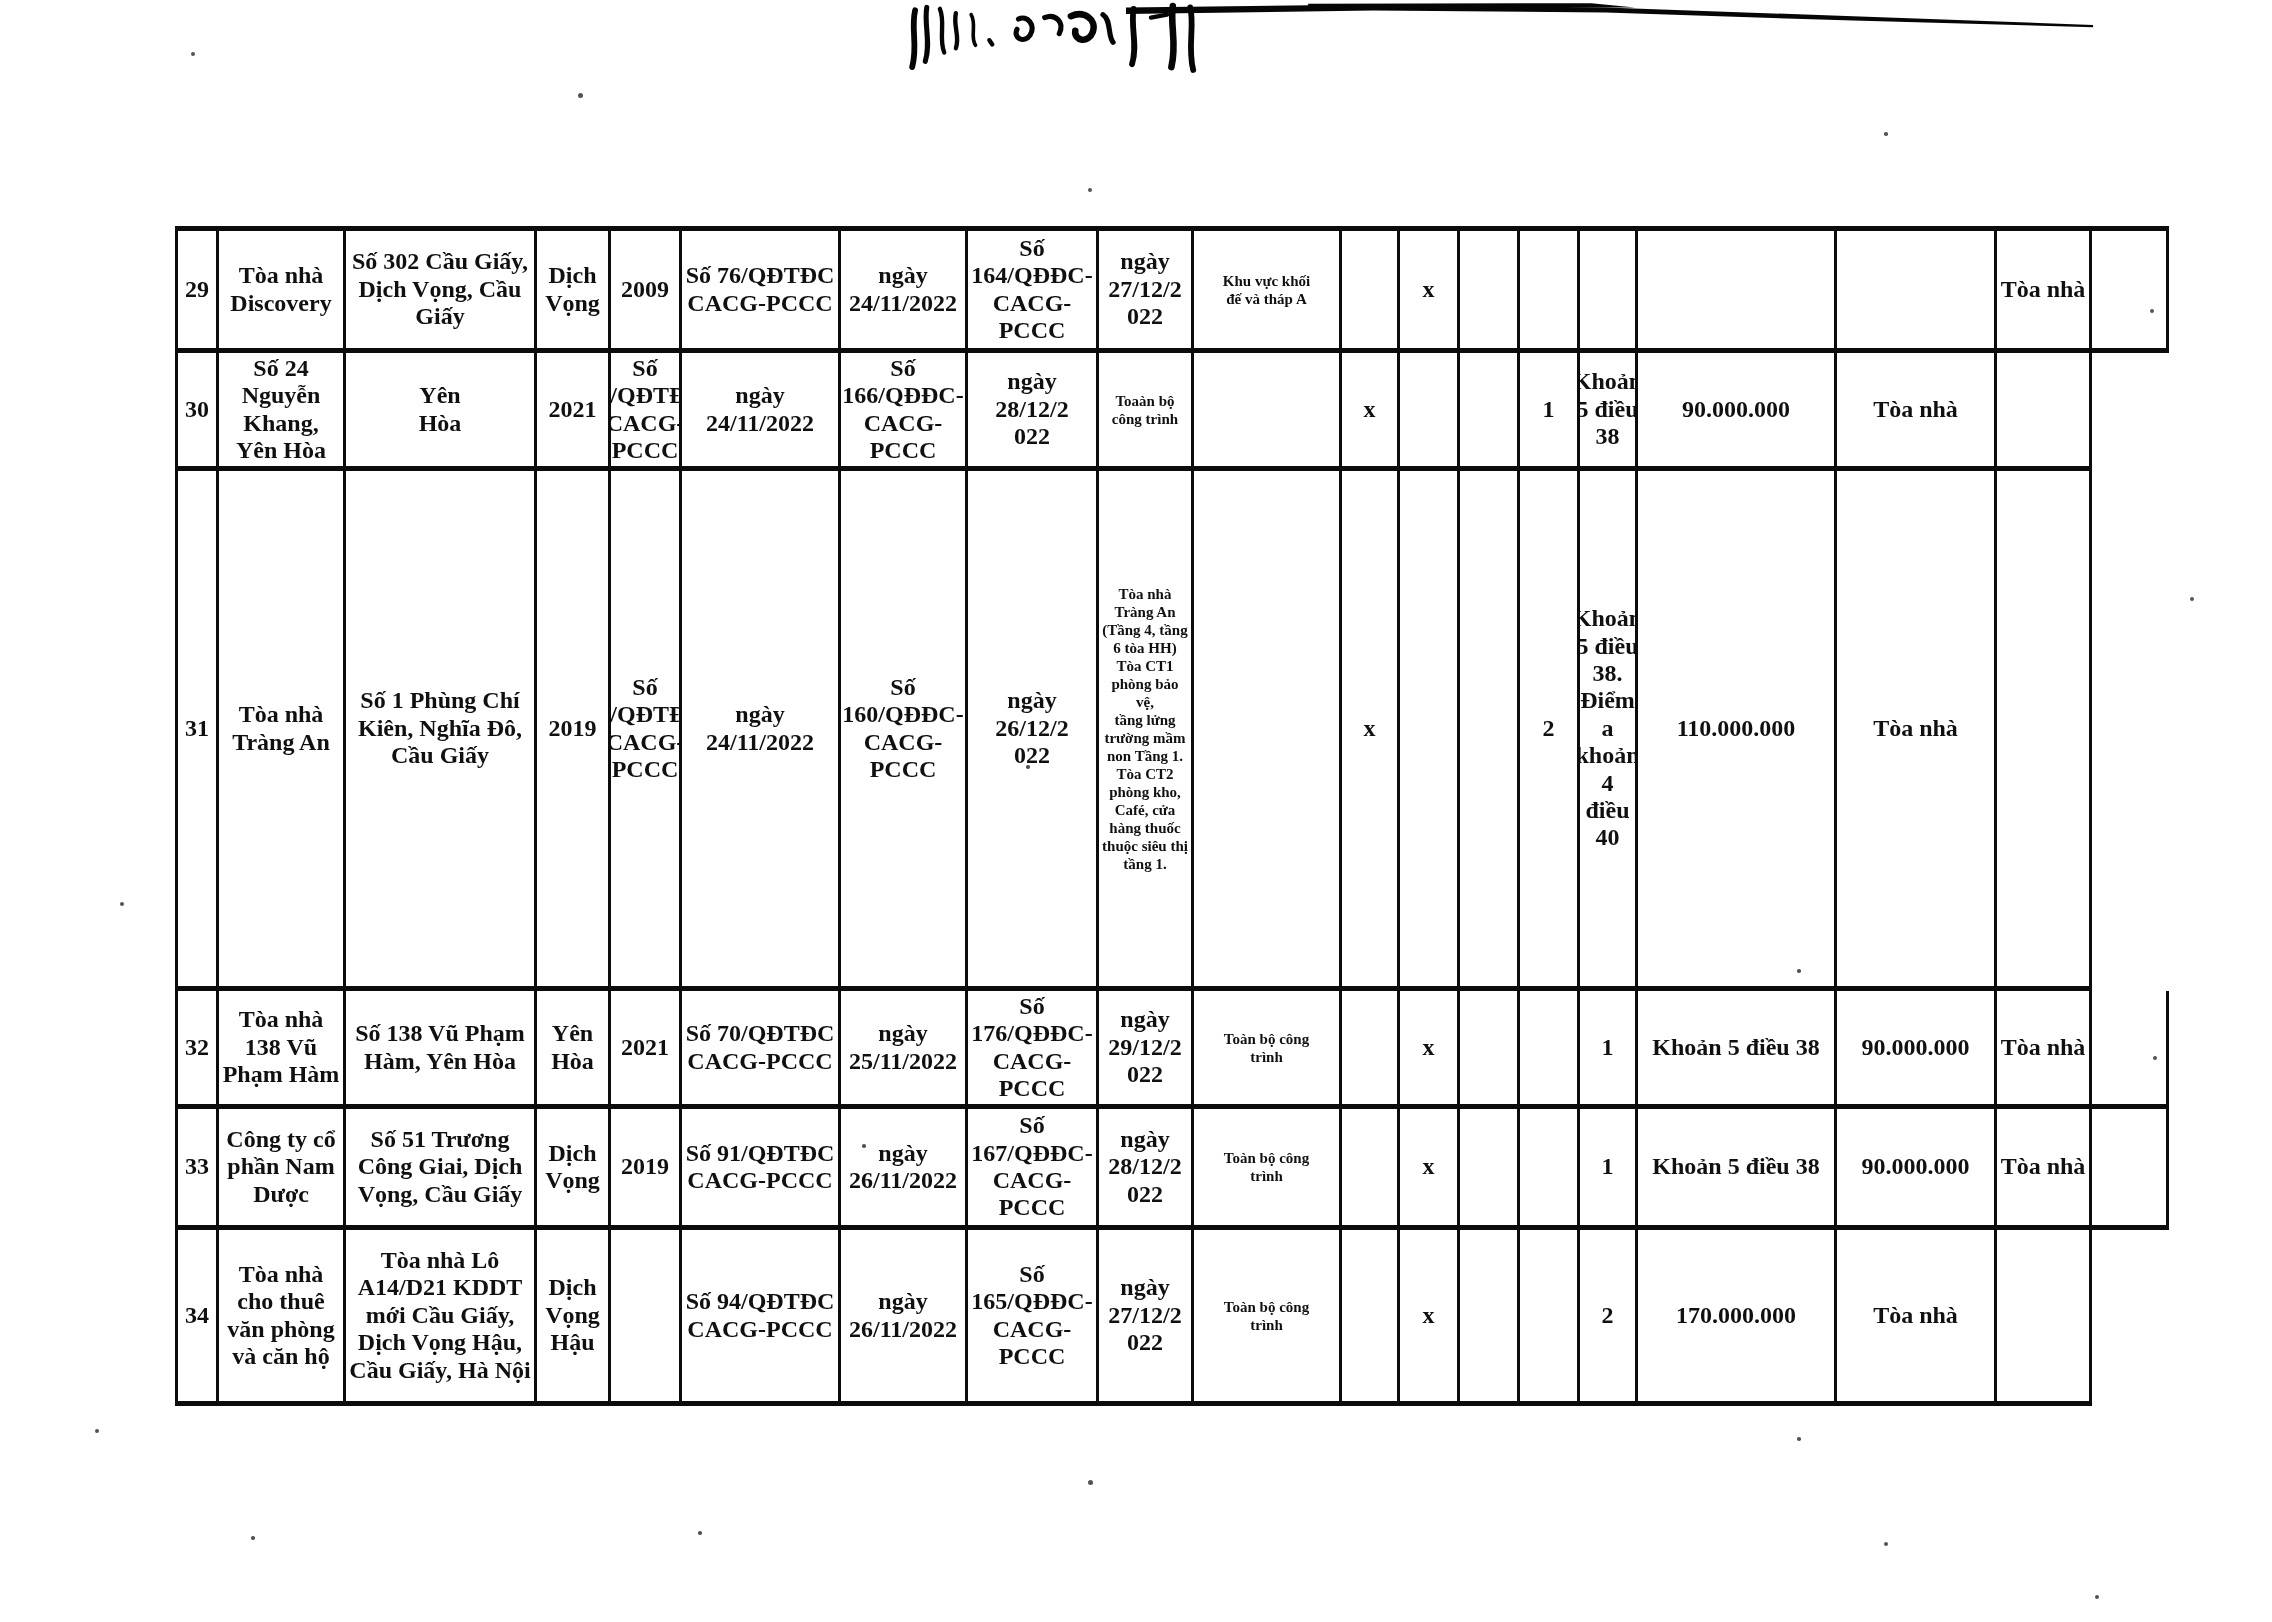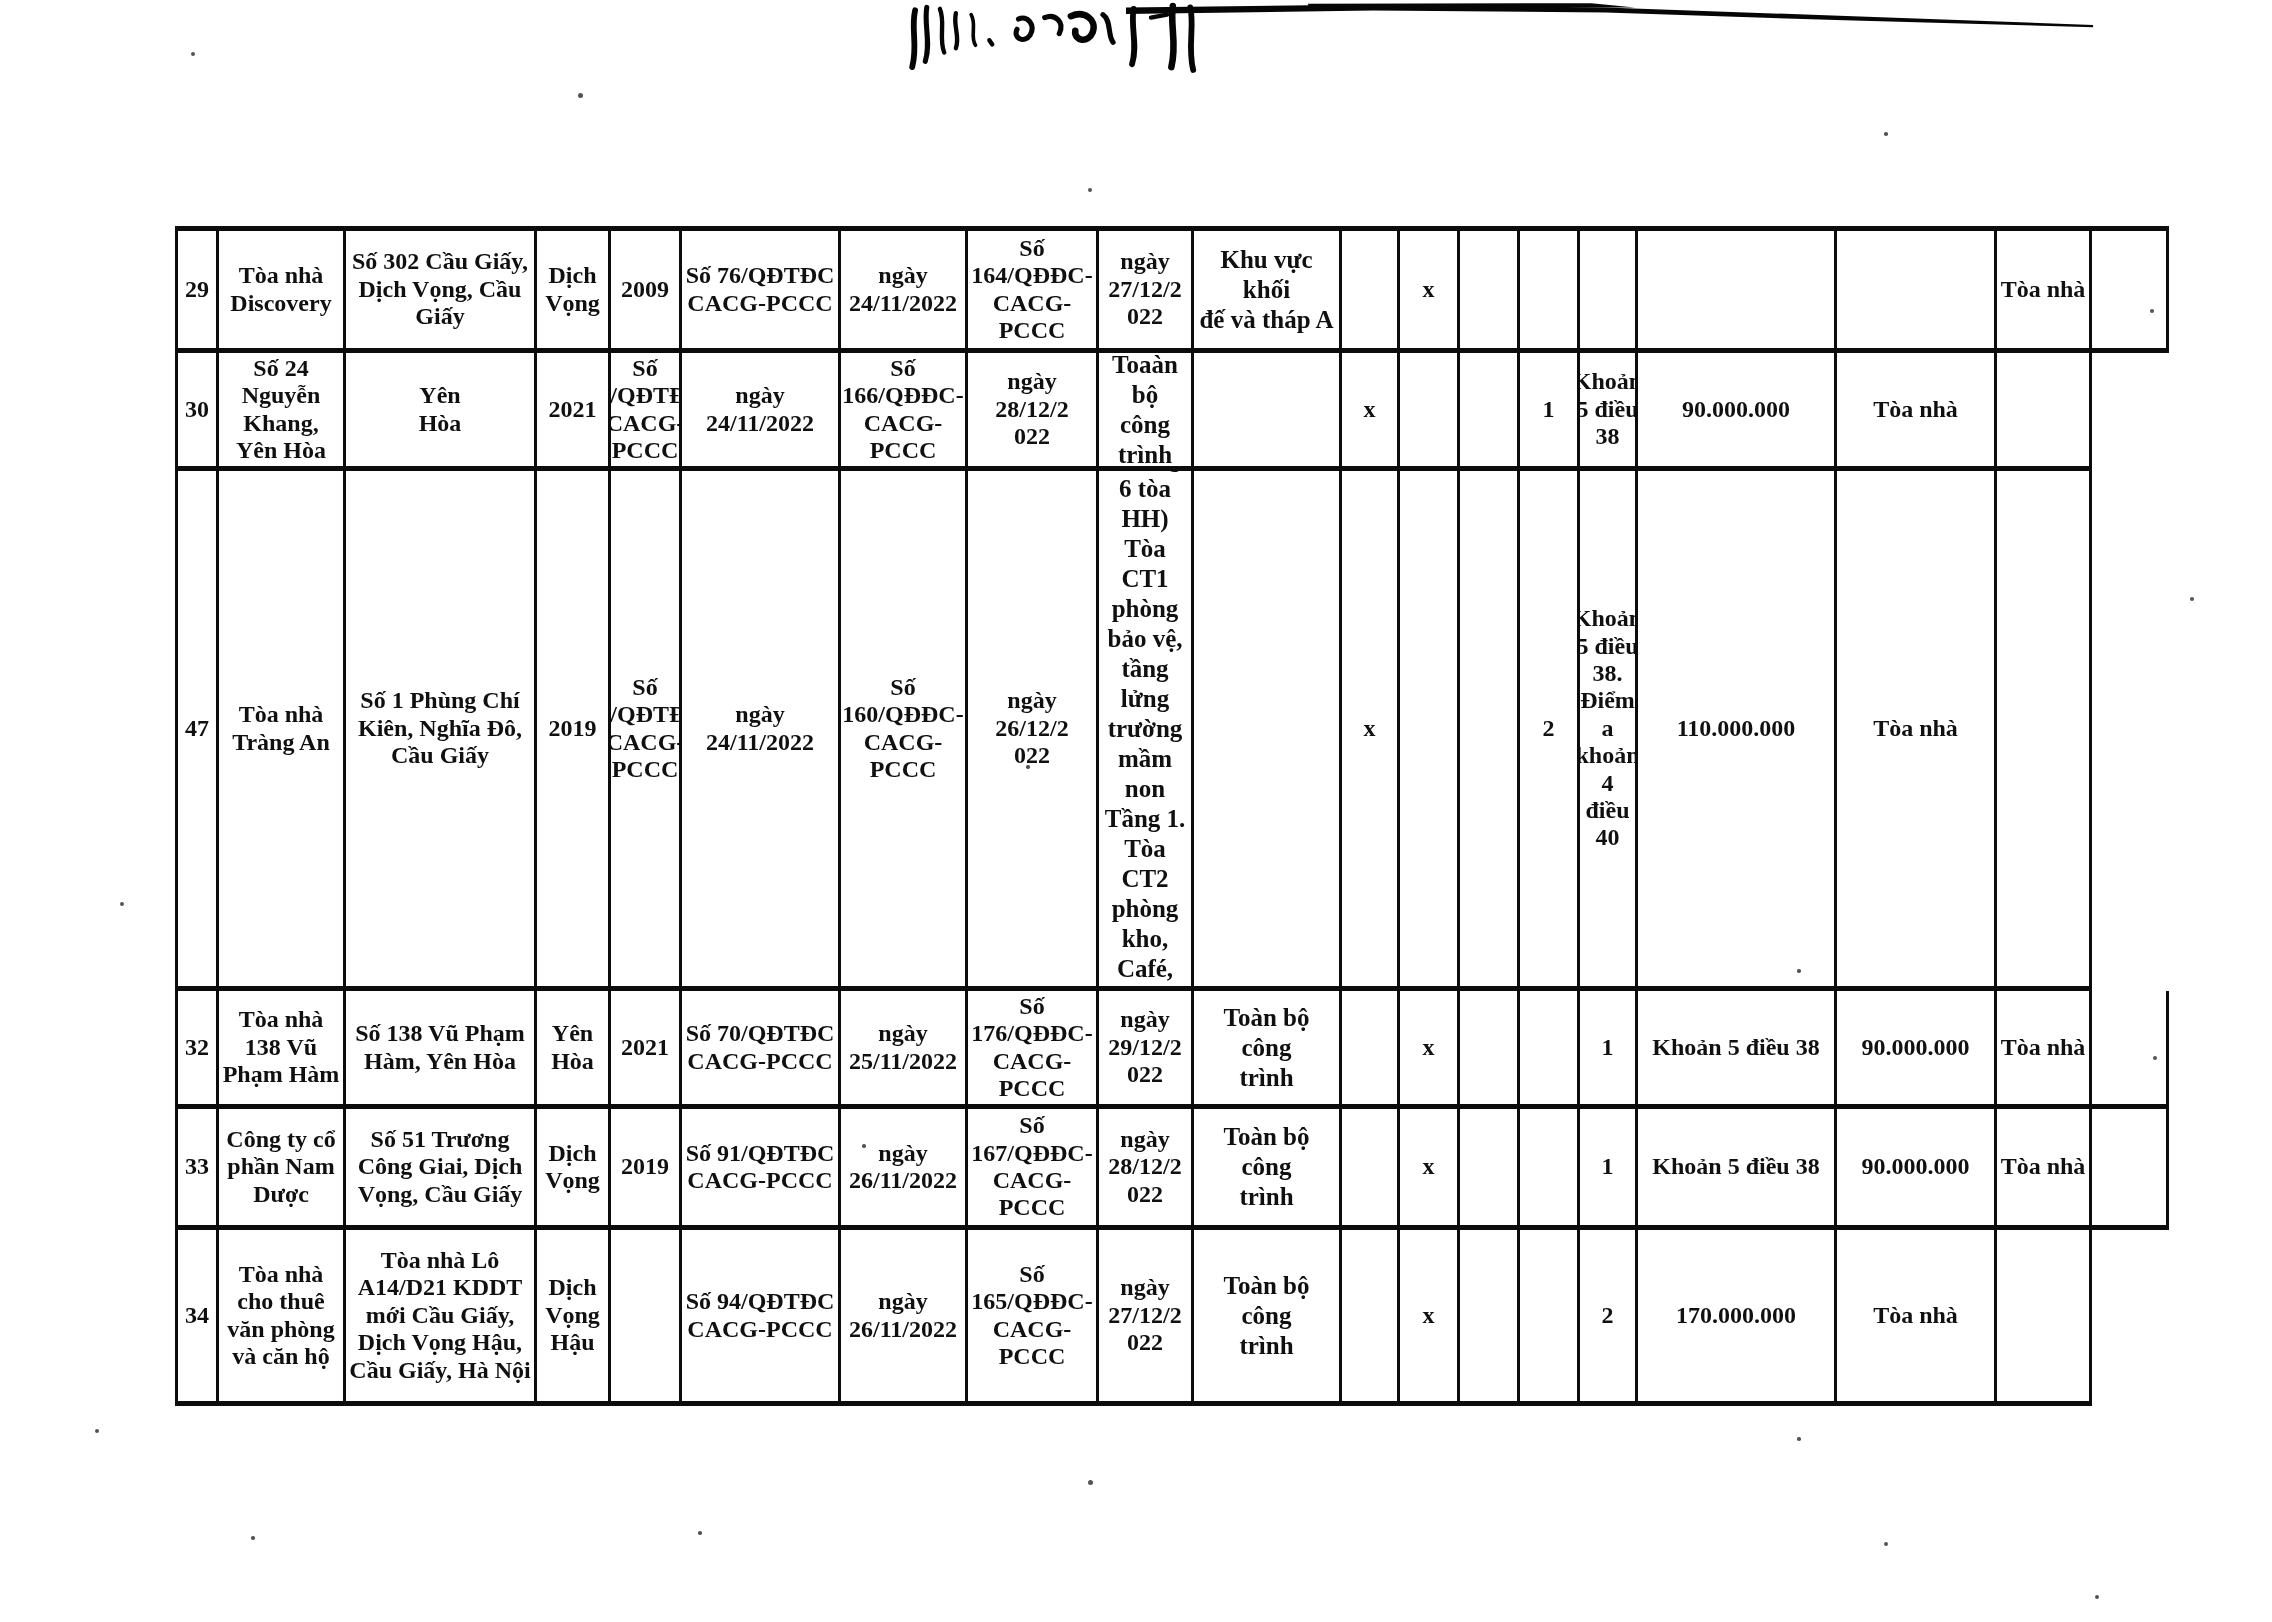--- a/index.html
+++ b/index.html
@@ -27,21 +27,21 @@
     border-right:3.6px solid #0c0c0c;
     border-bottom:5.1px solid #0c0c0c;
     display:flex;align-items:center;justify-content:center;
     text-align:center;
     white-space:pre-line;
     font-size:24px;line-height:1.14;
     font-weight:bold;
     padding:2.2px 2.2px;
     overflow:hidden;
   }
-  .cell.scope{font-size:25px;line-height:1.2;}
+  .cell.scope{font-size:15px;line-height:1.2;}
   
   .scribble{position:absolute;left:902px;top:0px;}
   .scanline{position:absolute;left:1126px;top:2.9px;}
   .speck{position:absolute;border-radius:50%;background:#1a1a1a;opacity:.75;}
 </style>
 </head>
 <body>
 
 <div class="page">
 
@@ -146,21 +146,21 @@
         <div class="cell">x</div>
         <div class="cell"></div>
         <div class="cell"></div>
         <div class="cell">1</div>
         <div class="cell">Khoản 5 điều 38</div>
         <div class="cell">90.000.000</div>
         <div class="cell">Tòa nhà</div>
         <div class="cell"></div>
       </div>
       <div class="row r2">
-        <div class="cell">47</div>
+        <div class="cell">31</div>
         <div class="cell">Tòa nhà
 Tràng An</div>
         <div class="cell">Số 1 Phùng Chí
 Kiên, Nghĩa Đô,
 Cầu Giấy</div>
         <div class="cell">2019</div>
         <div class="cell">Số 79/QĐTĐC
 CACG-PCCC</div>
         <div class="cell">ngày
 24/11/2022</div>

